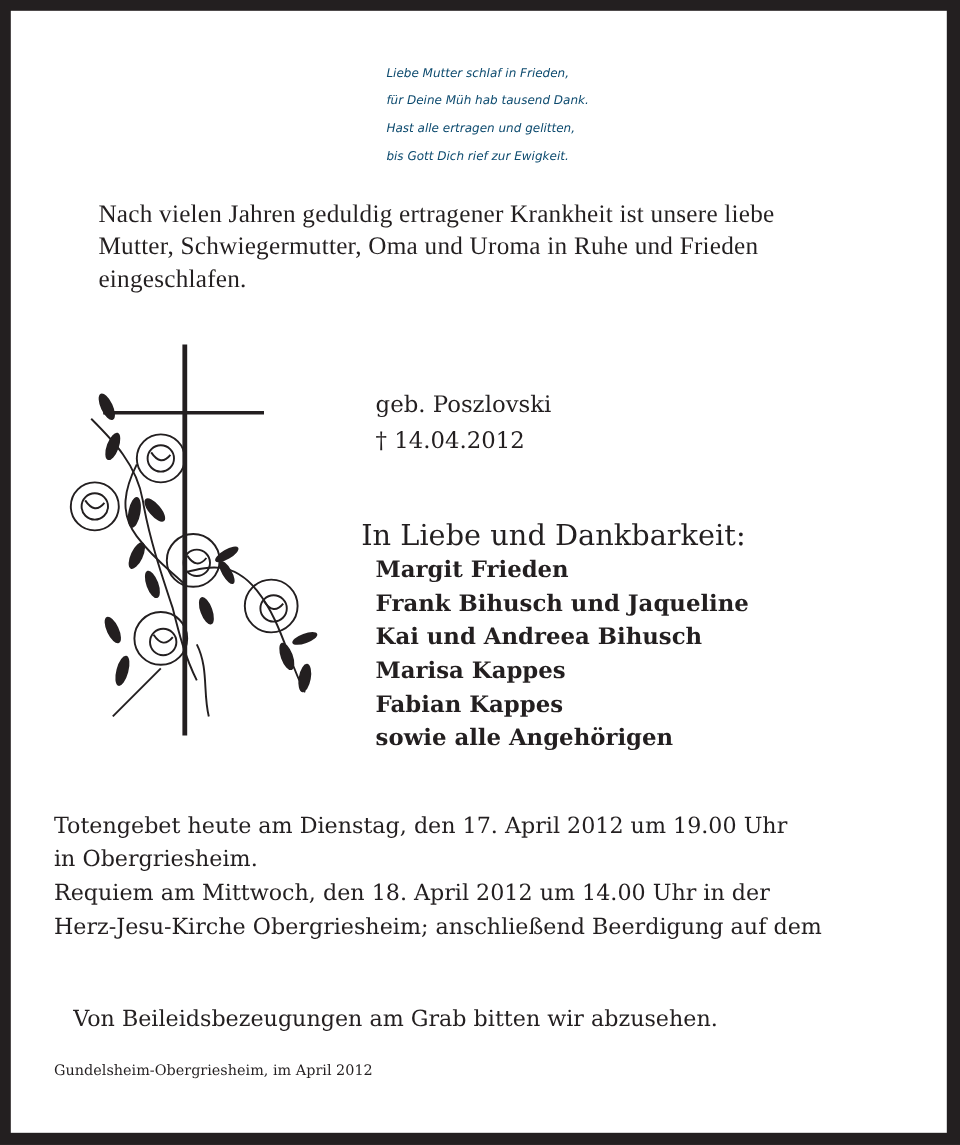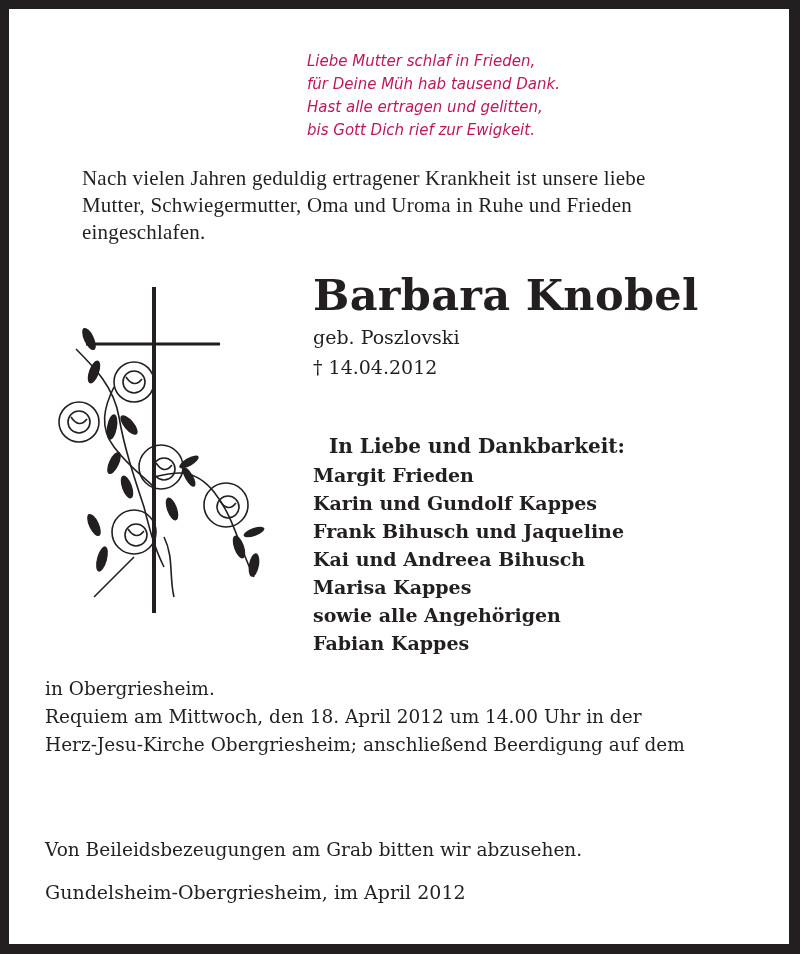--- a/index.html
+++ b/index.html
@@ -3,62 +3,62 @@
 <meta charset="utf-8">
 <style>
   html, body { margin: 0; padding: 0; background: #231f20; }
   body { width: 800px; height: 954px; position: relative; overflow: hidden; }
   .card {
     position: absolute; left: 9px; top: 9px; width: 780px; height: 935px;
     background: #ffffff; color: #231f20;
     font-family: "DejaVu Serif", "Liberation Serif", serif;
   }
   .poem {
-    position: absolute; left: 298px; top: 41px;
+    position: absolute; left: 313px; top: 41px;
     font-family: "DejaVu Sans", sans-serif; font-style: italic;
-    font-size: 15px; line-height: 23px; color: #be185d;
+    font-size: 10px; line-height: 23px; color: #0c4a6e;
   }
   .poem div { white-space: nowrap; }
   .intro {
     position: absolute; left: 36px; top: 156px; width: 740px;
     font-family: "Liberation Serif", serif; font-size: 21px; line-height: 27px;
     letter-spacing: 0.2px;
     margin-left: 37px;
   }
   .intro div { white-space: nowrap; }
   .art { position: absolute; left: 45px; top: 268px; }
   .name {
     position: absolute; left: 304px; top: 258px;
     font-family: "DejaVu Serif", serif; font-weight: bold;
     font-size: 43px; line-height: 56px; letter-spacing: 0.3px; white-space: nowrap;
   }
   .bio {
     position: absolute; left: 304px; top: 313px;
     font-family: "DejaVu Serif", serif; font-size: 19px; line-height: 30px; white-space: nowrap;
   }
   .dank {
-    position: absolute; left: 320px; top: 424px;
-    font-family: "DejaVu Serif", serif; font-size: 20px; line-height: 27px; white-space: nowrap; font-weight: bold;
+    position: absolute; left: 292px; top: 424px;
+    font-family: "DejaVu Serif", serif; font-size: 24px; line-height: 27px; white-space: nowrap;
   }
   .mourners {
     position: absolute; left: 304px; top: 452px;
     font-family: "DejaVu Serif", serif; font-weight: bold;
     font-size: 19px; line-height: 28px; white-space: nowrap;
   }
   .events {
     position: absolute; left: 36px; top: 666px;
     font-family: "DejaVu Serif", serif; font-size: 18.5px; line-height: 28px; white-space: nowrap;
   }
   .closing {
-    position: absolute; left: 36px; top: 827px;
+    position: absolute; left: 52px; top: 827px;
     font-family: "DejaVu Serif", serif; font-size: 18.5px; line-height: 28px; white-space: nowrap;
   }
   .place {
     position: absolute; left: 36px; top: 869px;
-    font-family: "DejaVu Serif", serif; font-size: 19px; line-height: 28px; white-space: nowrap;
+    font-family: "DejaVu Serif", serif; font-size: 12px; line-height: 28px; white-space: nowrap;
   }
 </style>
 </head>
 <body>
 
 <div class="card">
 
   <div class="poem">
     <div>Liebe Mutter schlaf in Frieden,</div>
     <div>für Deine Müh hab tausend Dank.</div>
@@ -114,40 +114,39 @@
         <ellipse cx="118" cy="232" rx="5" ry="12" transform="rotate(-20 118 232)"></ellipse>
         <ellipse cx="40" cy="248" rx="5" ry="12" transform="rotate(-25 40 248)"></ellipse>
         <ellipse cx="48" cy="282" rx="5" ry="13" transform="rotate(15 48 282)"></ellipse>
         <ellipse cx="185" cy="270" rx="5" ry="12" transform="rotate(-20 185 270)"></ellipse>
         <ellipse cx="200" cy="255" rx="4" ry="11" transform="rotate(70 200 255)"></ellipse>
         <ellipse cx="200" cy="288" rx="5" ry="12" transform="rotate(10 200 288)"></ellipse>
       </g>
     </svg>
   </div>
 
-  <div class="name">Barbara Knobel</div>
 
   <div class="bio">
     <div>geb. Poszlovski</div>
     <div>† 14.04.2012</div>
   </div>
 
   <div class="dank">In Liebe und Dankbarkeit:</div>
 
   <div class="mourners">
     <div>Margit Frieden</div>
-    <div>Karin und Gundolf Kappes</div>
     <div>Frank Bihusch und Jaqueline</div>
     <div>Kai und Andreea Bihusch</div>
     <div>Marisa Kappes</div>
+    <div>Fabian Kappes</div>
     <div>sowie alle Angehörigen</div>
-    <div>Fabian Kappes</div>
   </div>
 
   <div class="events">
+    <div>Totengebet heute am Dienstag, den 17. April 2012 um 19.00 Uhr</div>
     <div>in Obergriesheim.</div>
     <div>Requiem am Mittwoch, den 18. April 2012 um 14.00 Uhr in der</div>
     <div>Herz-Jesu-Kirche Obergriesheim; anschließend Beerdigung auf dem</div>
   </div>
 
   <div class="closing">Von Beileidsbezeugungen am Grab bitten wir abzusehen.</div>
   <div class="place">Gundelsheim-Obergriesheim, im April 2012</div>
 </div>
 
 </body></html>

